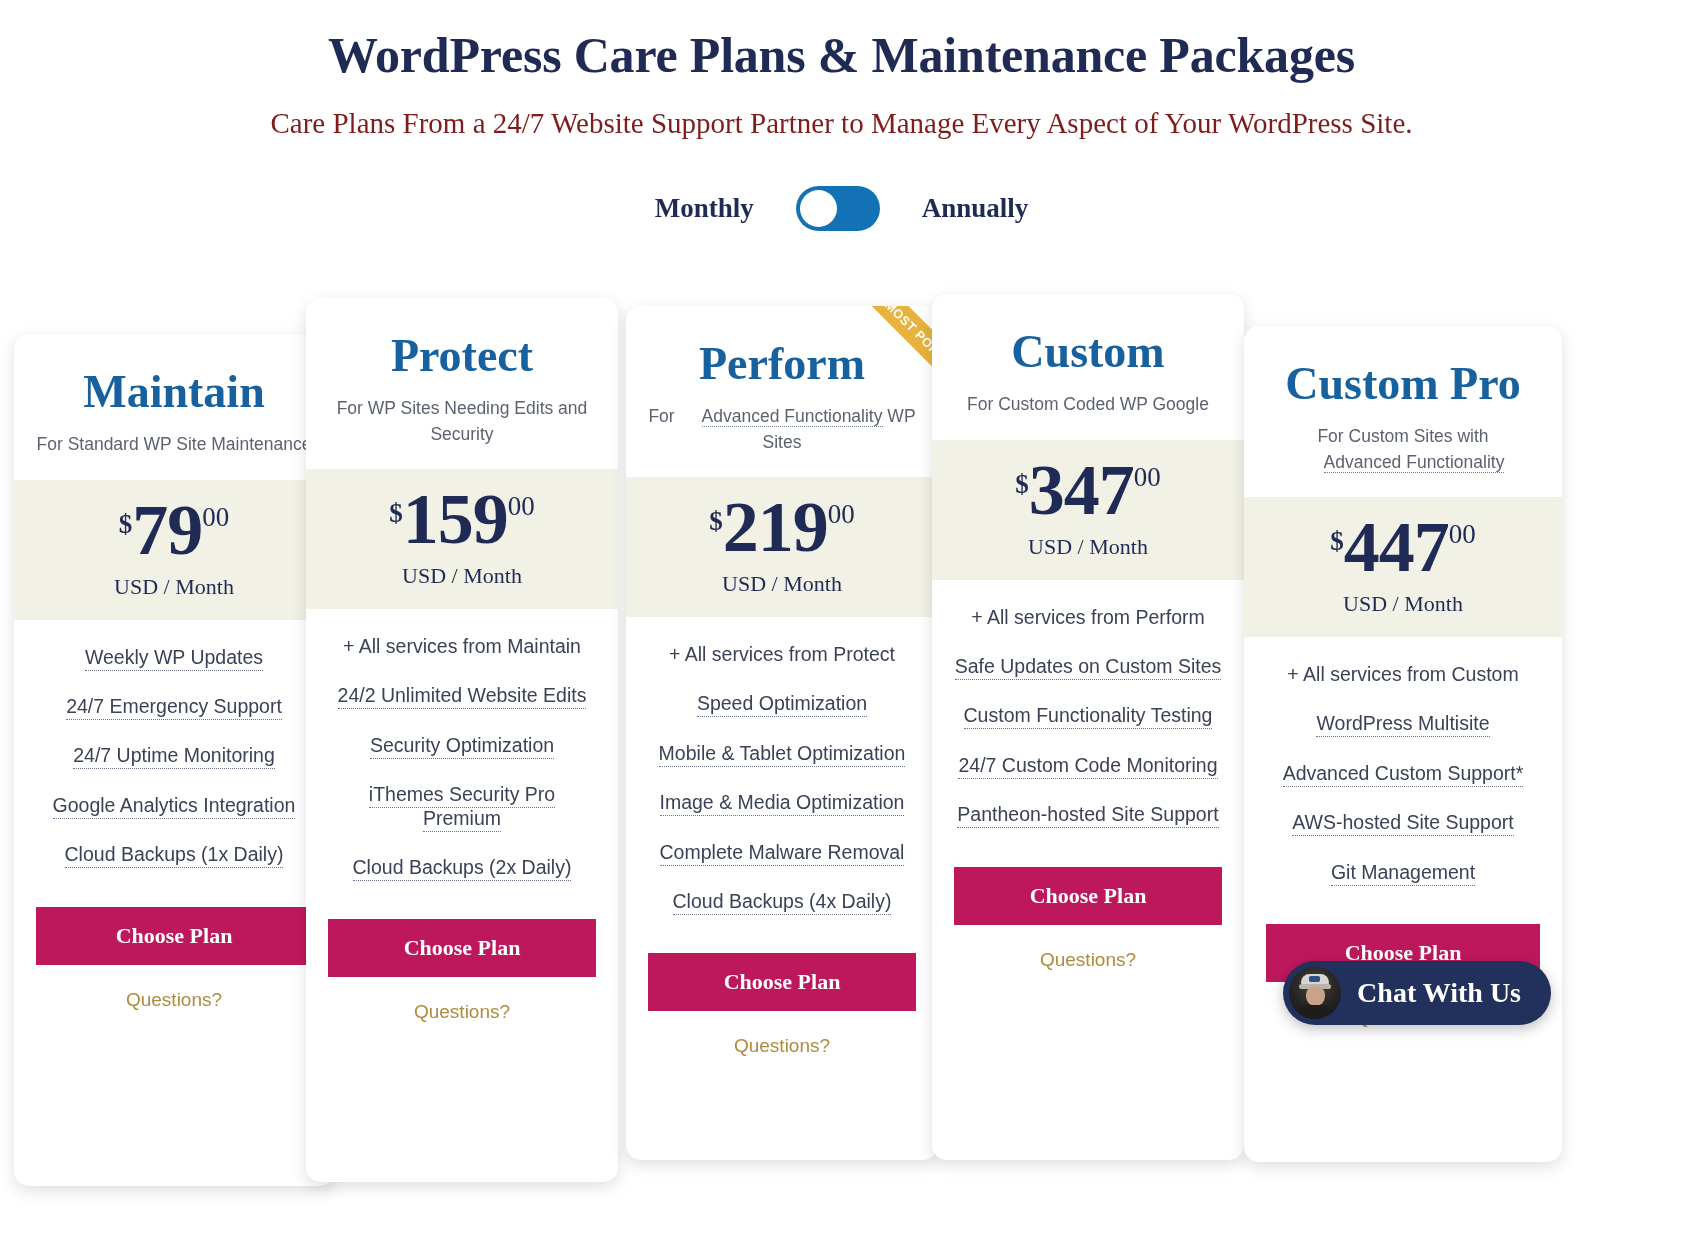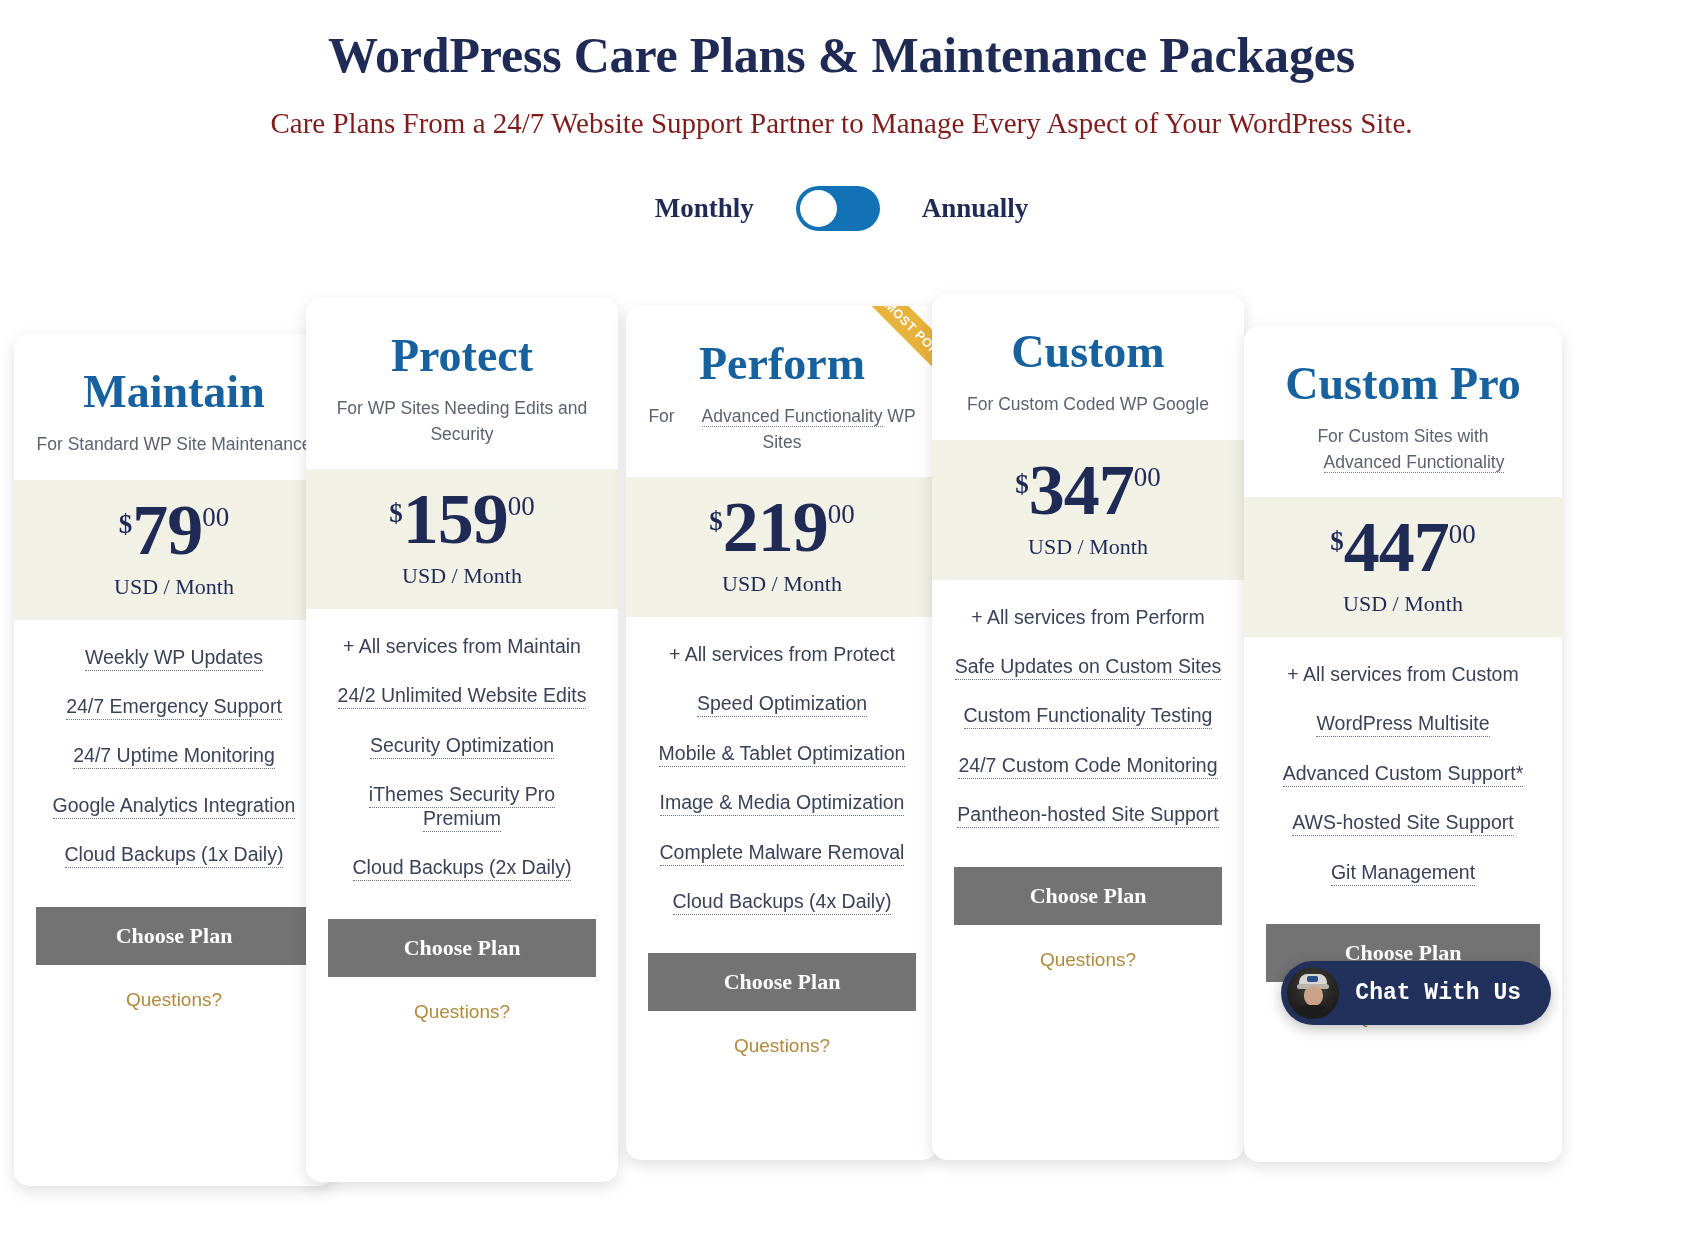--- a/index.html
+++ b/index.html
@@ -121,21 +121,21 @@
     line-height: 1.2;
     margin-bottom: 26px;
   }
   .feat span { border-bottom: 1px dotted #6d7387; padding-bottom: 2px; }
   .feat.plain span { border-bottom: none; }
 
   .cta {
     display: block;
     width: calc(100% - 44px);
     margin: 8px auto 0;
-    background: #737373;
+    background: #be185d;
     color: #ffffff;
     border: none;
     padding: 16px 8px;
     font-family: "Liberation Serif", serif;
     font-weight: 700;
     font-size: 22px;
     cursor: pointer;
   }
   .questions {
     font-family: "Liberation Sans", sans-serif;
@@ -218,23 +218,23 @@
   .chat-avatar .face {
     position: absolute; left: 17px; top: 19px;
     width: 19px; height: 20px; background: #c9a289; border-radius: 9px 9px 10px 10px;
   }
   .chat-avatar .body {
     position: absolute; left: 6px; top: 38px;
     width: 40px; height: 20px; background: #1d1d1c; border-radius: 14px 14px 0 0;
   }
   .chat-text {
     color: #ffffff;
-    font-family: Liberation Mono, monospace;
-    font-weight: 700;
-    font-size: 23px;
+    font-family: Liberation Serif, serif;
+    font-weight: 700;
+    font-size: 28px;
     white-space: nowrap;
   }
 </style>
 </head>
 <body>
 
 <div class="page">
 
   <div class="hero">
     <div class="hero-title">WordPress Care Plans &amp; Maintenance Packages</div>

